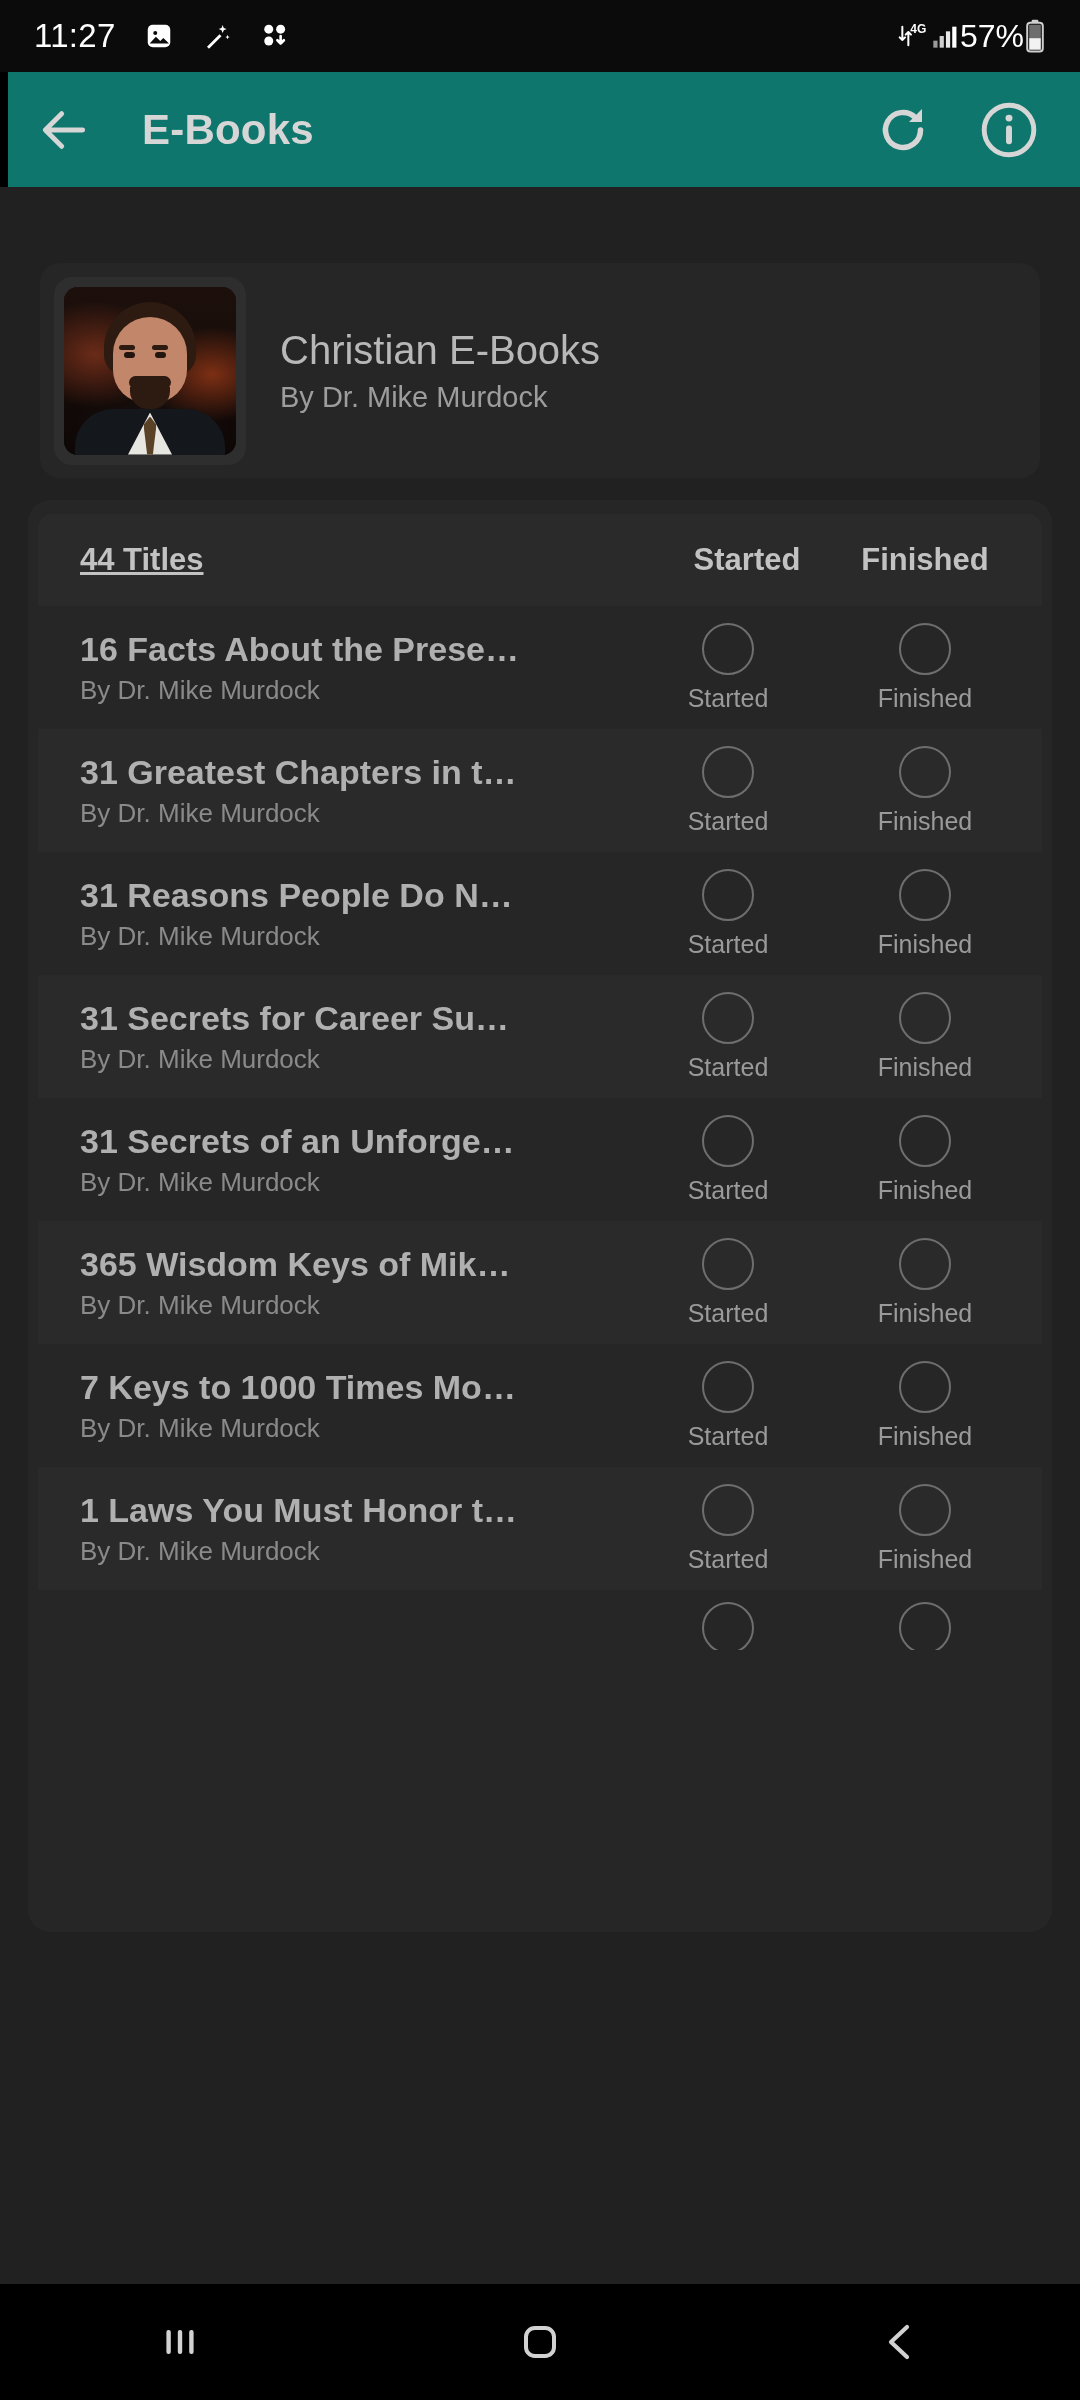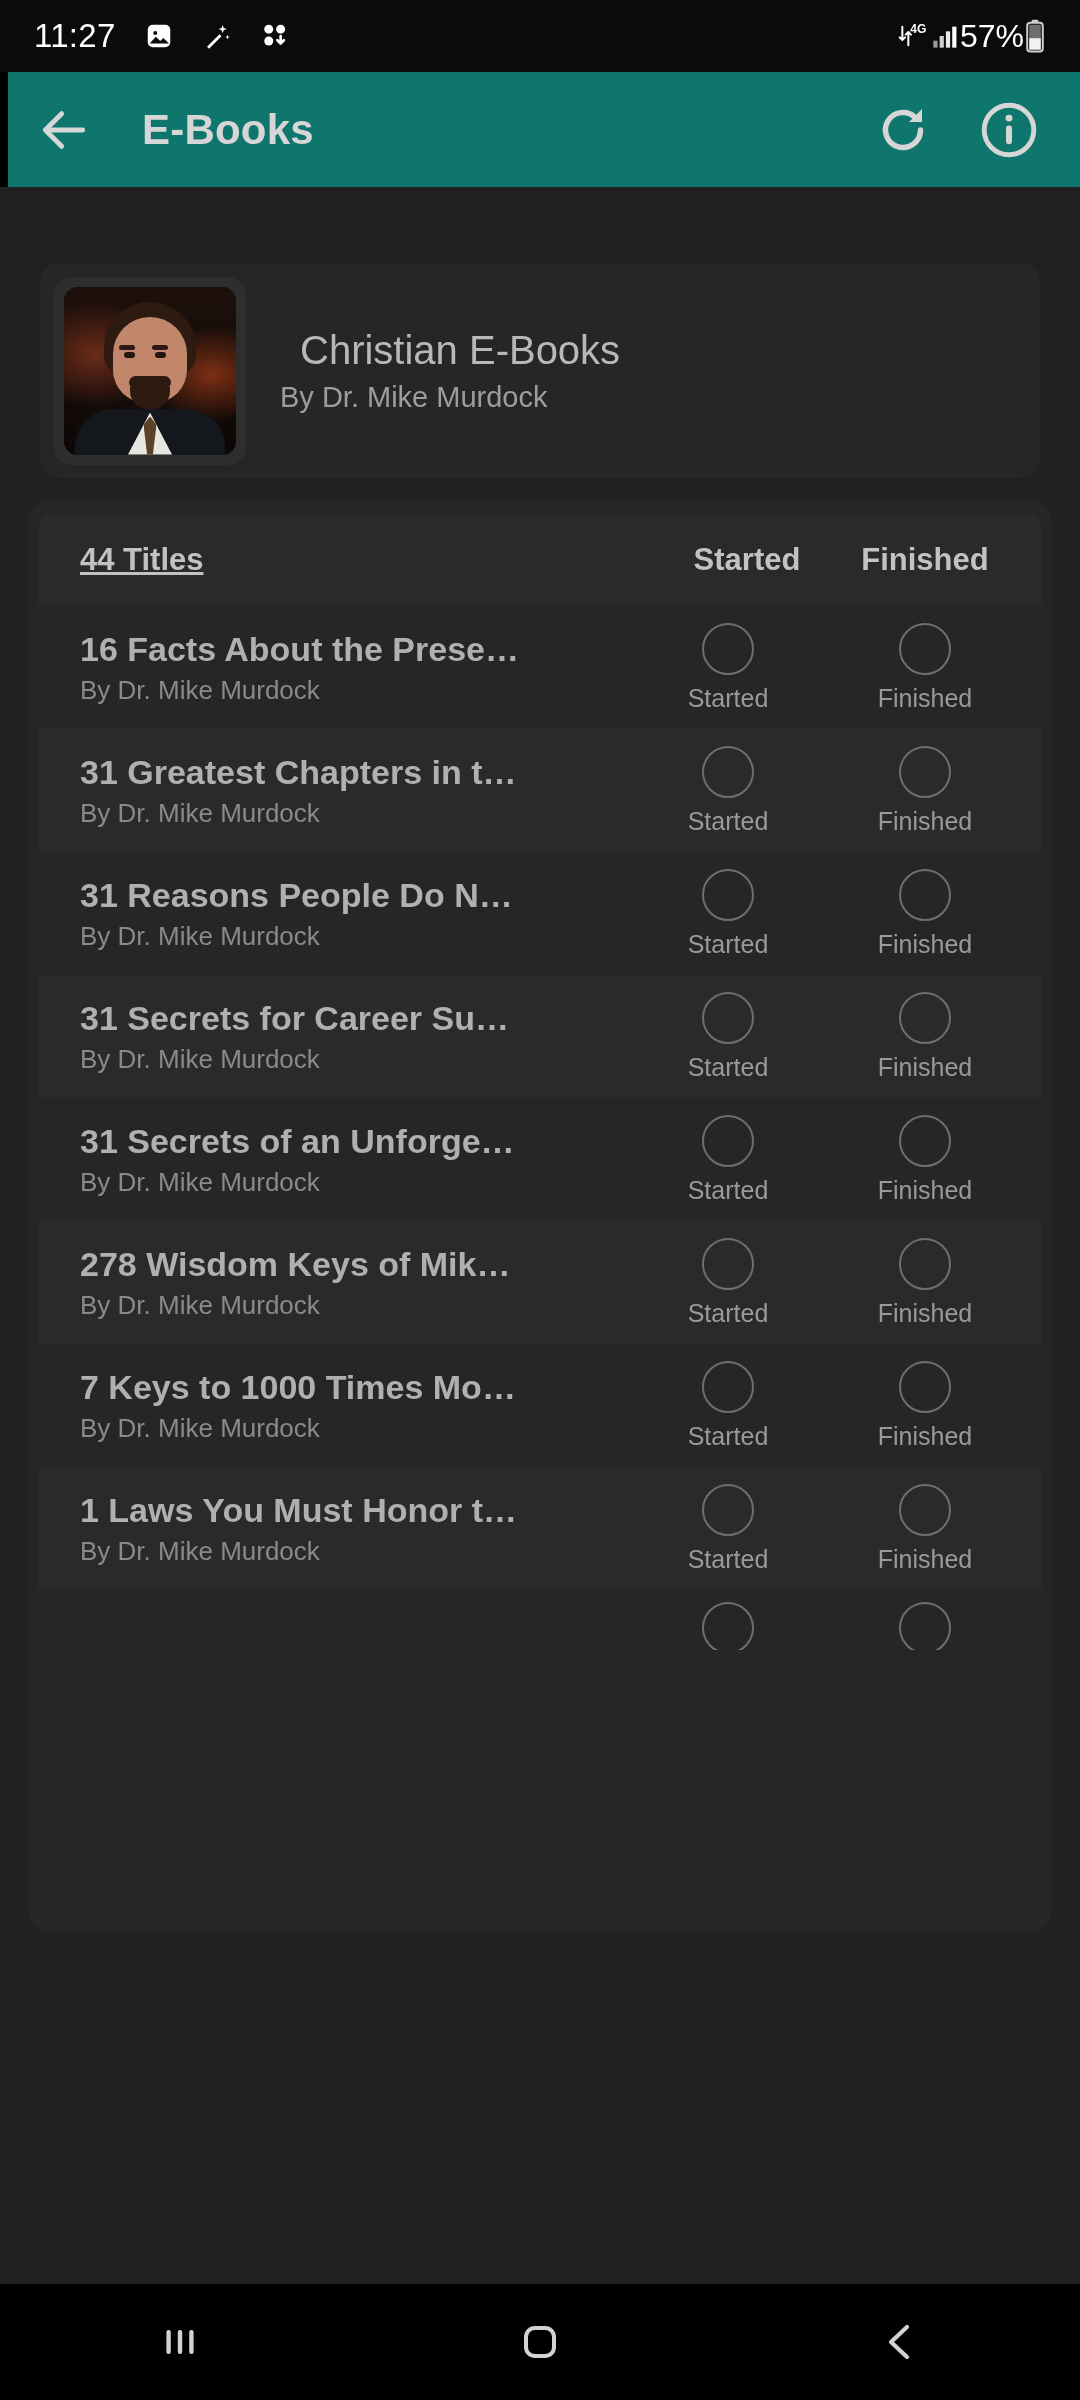--- a/index.html
+++ b/index.html
@@ -84,21 +84,21 @@
   .cv-suit { position:absolute; left:50%; bottom:0; transform:translateX(-50%);
     width:150px; height:46px; background:#14171c; border-radius:38px 38px 0 0; }
   .cv-shirt { position:absolute; left:50%; bottom:0; transform:translateX(-50%);
     width:44px; height:42px; background:#e8e6e1;
     clip-path:polygon(50% 0,100% 100%,0 100%); }
   .cv-tie { position:absolute; left:50%; bottom:0; transform:translateX(-50%);
     width:13px; height:38px; background:#5a4226;
     clip-path:polygon(50% 0,100% 22%,72% 100%,28% 100%,0 22%); }
 
   .collection-text { margin-left:34px; }
-  .collection-title { color:#b8b8b8; font-size:40px; font-weight:400; line-height:1.18;margin-left:20px; }
+  .collection-title { color:#b8b8b8; font-size:40px; font-weight:400; line-height:1.18; }
   .collection-author { color:#9d9d9d; font-size:29px; font-weight:400; margin-top:7px; }
 
   
   .list-panel {
     position:absolute; top:500px; left:28px; width:1024px; height:1432px;
     background:#262626; border-radius:22px; overflow:hidden;
   }
   .list-inner { position:absolute; top:14px; left:10px; width:1004px; }
 
   .list-head {
@@ -330,21 +330,21 @@
           <div class="radio-label">Started</div>
         </div>
         <div class="row-col second">
           <div class="radio"></div>
           <div class="radio-label">Finished</div>
         </div>
       </div>
 
       <div class="row alt">
         <div class="row-main">
-          <div class="row-title">278 Wisdom Keys of Mik…</div>
+          <div class="row-title">365 Wisdom Keys of Mik…</div>
           <div class="row-author">By Dr. Mike Murdock</div>
         </div>
         <div class="row-col">
           <div class="radio"></div>
           <div class="radio-label">Started</div>
         </div>
         <div class="row-col second">
           <div class="radio"></div>
           <div class="radio-label">Finished</div>
         </div>

